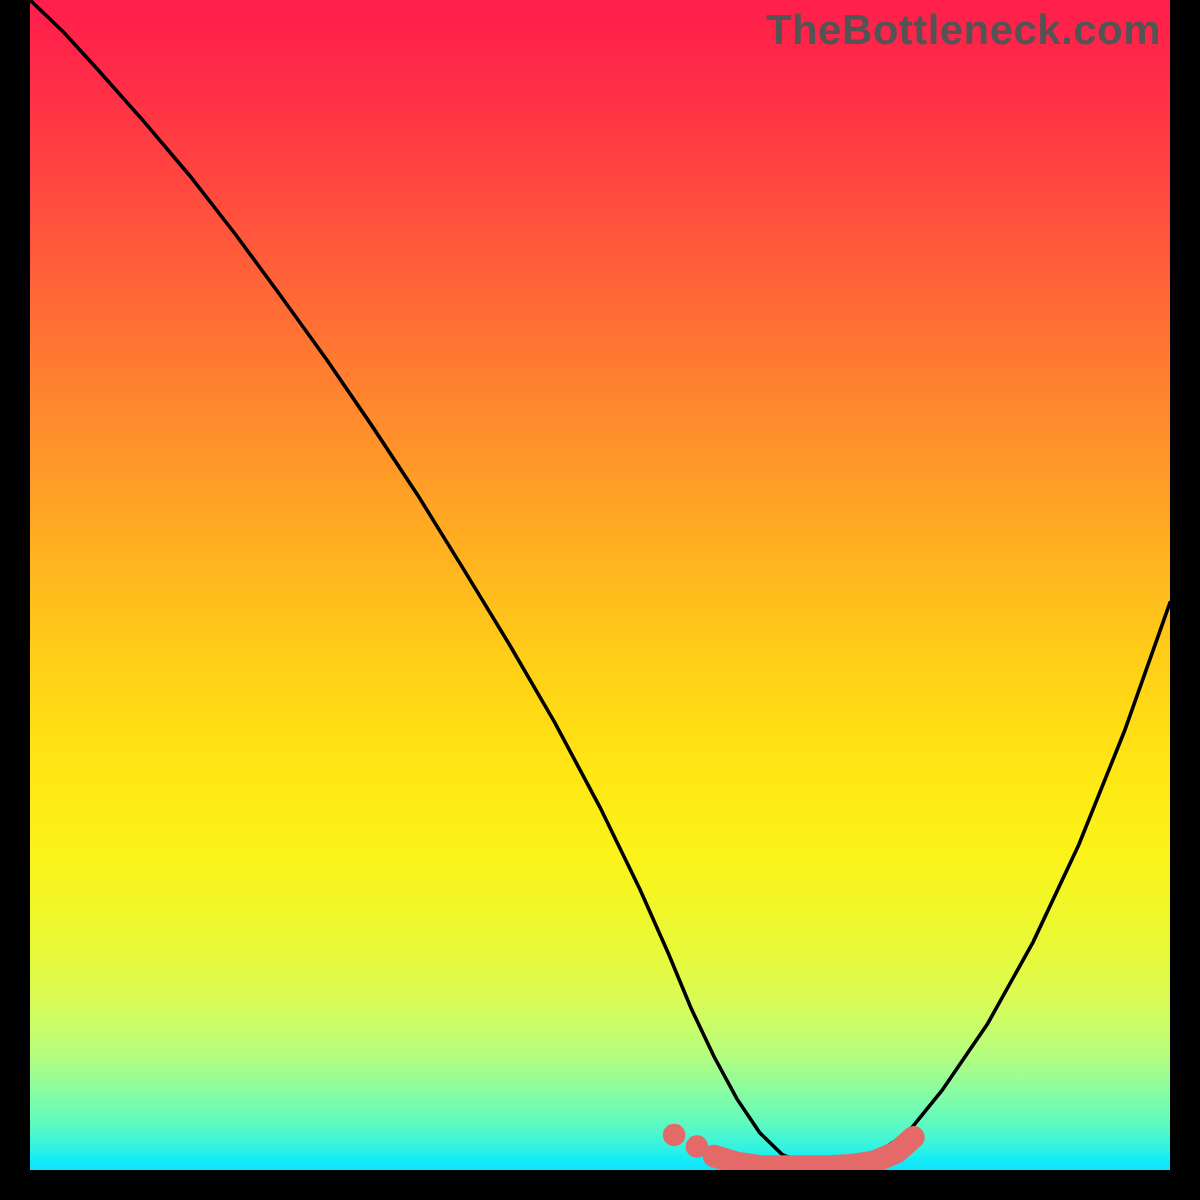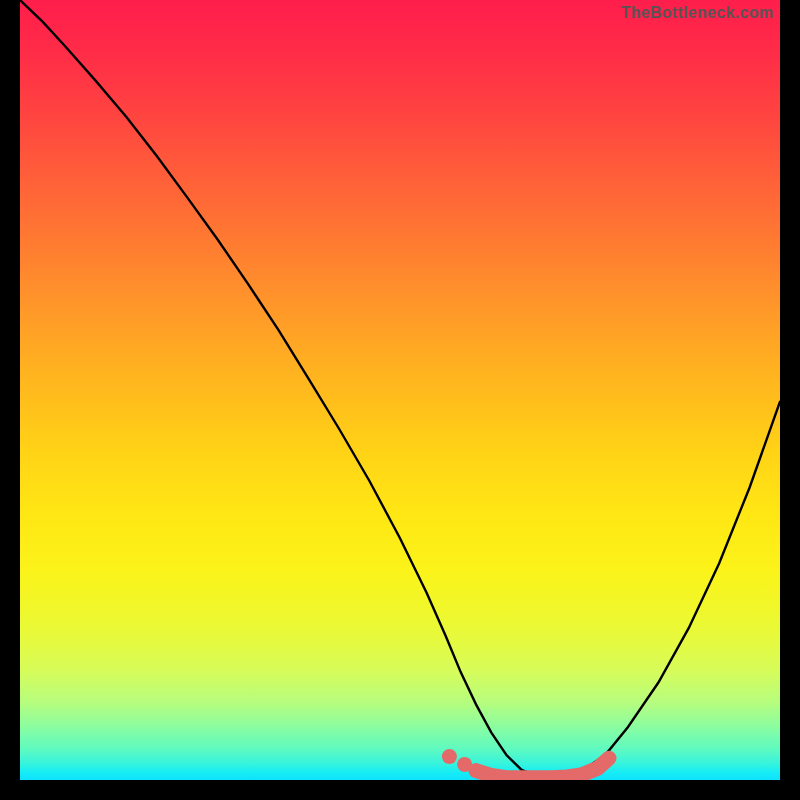--- a/index.html
+++ b/index.html
@@ -37,21 +37,21 @@
       #34f3df 98%,
       #16edf4 99%,
       #0ee2fe 100%
     );
   }
   .watermark {
     position: absolute;
     top: 4px;
     right: 26px;
     font-family: Arial, Helvetica, sans-serif;
-    font-size: 16px;
+    font-size: 28px;
     font-weight: 600;
     color: #545454;
     letter-spacing: 0.3px;
   }
   svg.curve {
     position: absolute;
     left: 0;
     top: 0;
     width: 760px;
     height: 780px;

